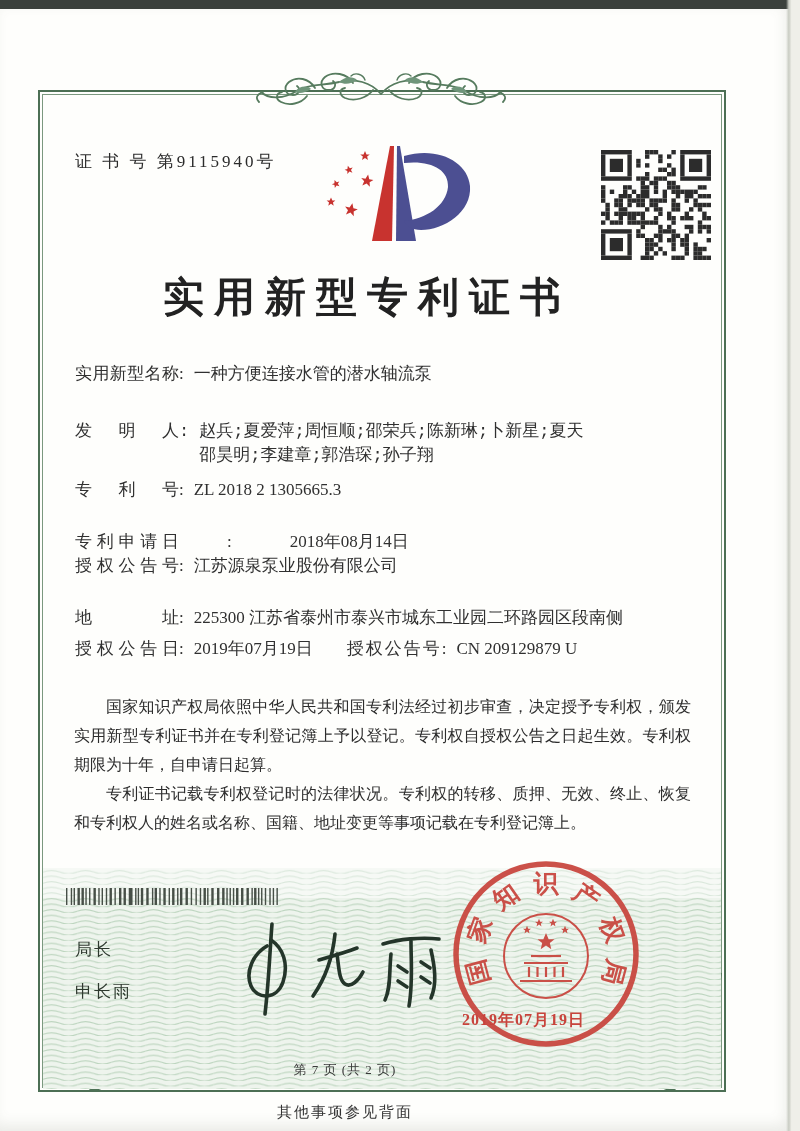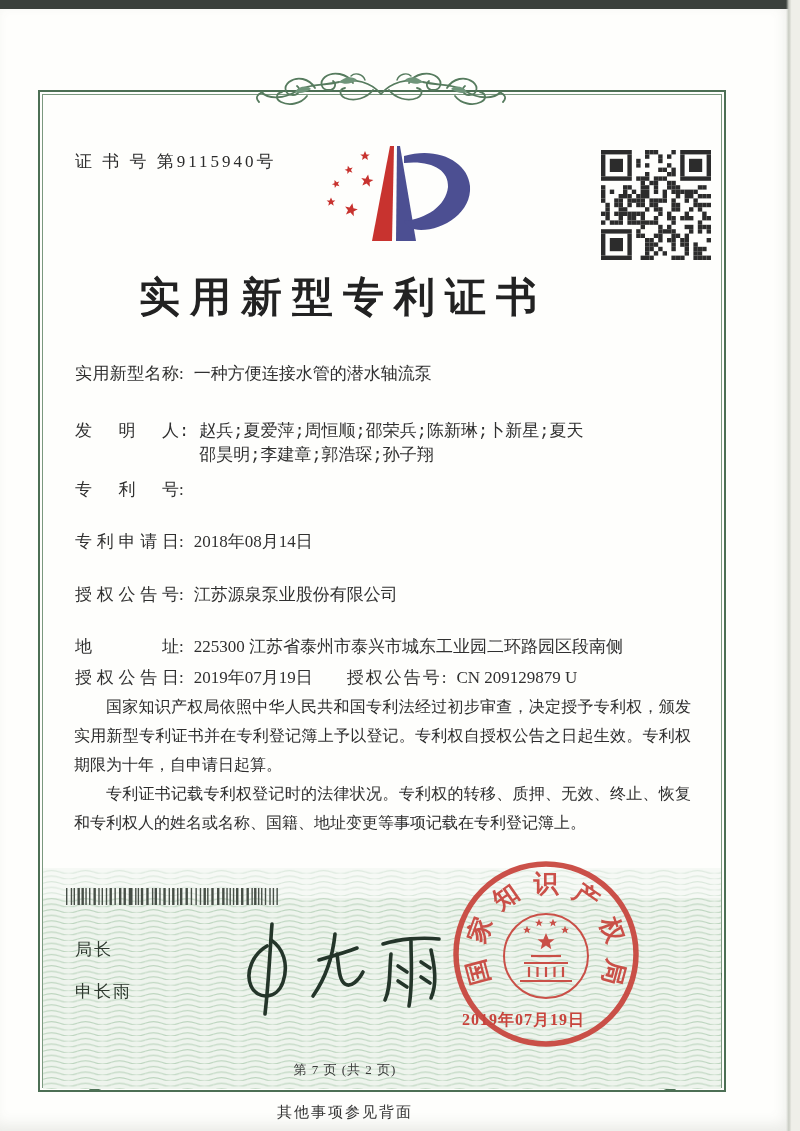--- a/index.html
+++ b/index.html
@@ -15,33 +15,33 @@
   .paper{position:absolute;left:0;top:9px;width:792px;height:1122px;background:#fefefc;
     box-shadow:inset -6px -6px 14px rgba(90,95,85,.12);}
   
   .frame{position:absolute;left:38px;top:90px;width:688px;height:1002px;
     box-sizing:border-box;border:2px solid #4c6f54;}
   .frame-inner{position:absolute;inset:2px;border:1px solid #7b987f;}
   
   .cert-number{position:absolute;left:75px;top:150px;font-size:17px;letter-spacing:3px;color:#2b2b2b;}
   .logo{position:absolute;left:320px;top:140px;width:172px;height:118px;}
   .qr{position:absolute;left:601px;top:150px;width:110px;height:110px;}
-  .doc-title{position:absolute;left:24px;top:270px;width:638px;text-align:center;
+  .doc-title{position:absolute;left:48px;top:270px;width:638px;text-align:center;
     font-size:41px;font-weight:bold;letter-spacing:10px;color:#222;}
   
   .fields{position:absolute;left:75px;top:362px;width:616px;font-size:17px;color:#303030;}
   .frow{display:flex;line-height:1.45;}
   .flabel{flex:none;width:104px;text-align:justify;text-align-last:justify;}
   .fcolon{flex:none;margin-right:10px;}
   .fvalue{flex:1;white-space:pre-line;}
   .fvalue.narrow{max-width:447px;}
   .frow.r1{margin-bottom:33px;}
   .frow.r2{margin-bottom:9px;font-family:Liberation Mono, monospace;}
   .frow.r3{margin-bottom:27px;}
-  .frow.r4{margin-bottom:29px;}
+  .frow.r4{gap:48px;}
   .frow.r5{margin-bottom:27px;}
   .frow.r6{margin-bottom:7px;}
   .grant-group2{display:flex;margin-left:34px;}
   .grant-group2 .flabel2{letter-spacing:2px;}
   
   .body-paras{position:absolute;left:74px;top:692px;width:617px;font-size:16px;
     line-height:1.82;color:#2d2d2d;text-align:justify;}
   .body-paras p{margin:0;text-indent:2em;}
   
   .band{position:absolute;left:43px;top:868px;width:798px;height:221px;overflow:hidden;}
@@ -381,20 +381,21 @@
   </div>
   <div class="frow r2">
     <span class="flabel">发明人</span>
       <span class="fcolon">:</span>
     <div class="fvalue">赵兵;夏爱萍;周恒顺;邵荣兵;陈新琳;卜新星;夏天
 邵昊明;李建章;郭浩琛;孙子翔</div>
   </div>
   <div class="frow r3">
     <span class="flabel">专利号</span>
       <span class="fcolon">:</span>
+    <div class="fvalue">ZL 2018 2 1305665.3</div>
   </div>
   <div class="frow r4">
     <span class="flabel">专利申请日</span>
       <span class="fcolon">:</span>
     <div class="fvalue">2018年08月14日</div>
   </div>
   <div class="frow r5">
     <span class="flabel">授权公告号</span>
       <span class="fcolon">:</span>
     <div class="fvalue">江苏源泉泵业股份有限公司</div>

